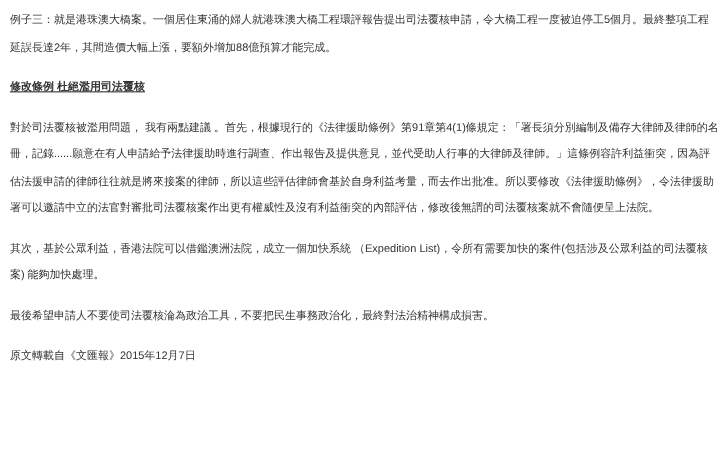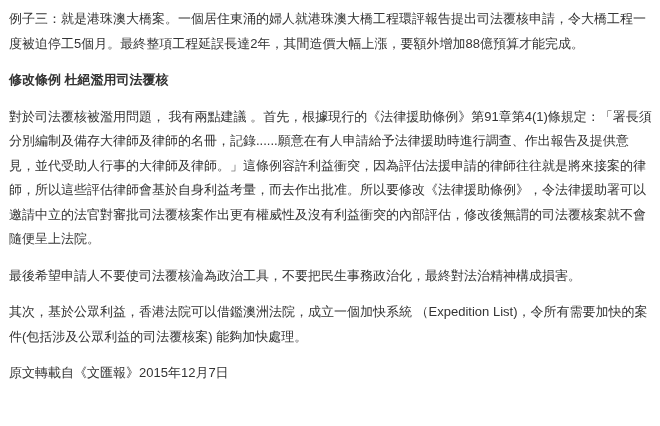--- a/index.html
+++ b/index.html
@@ -16,44 +16,45 @@
     -webkit-font-smoothing: antialiased;
   }
   .article {
     box-sizing: border-box;
     width: 660px;
     padding: 7px 6px 0 9px;
   }
   .article p,
   .article h3 {
     margin: 0 0 12px 0;
-    font-size: 13px;
+    font-size: 10px;
     line-height: 24.5px;
     letter-spacing: 0;
     text-align: left;
     word-break: break-all;
     overflow-wrap: anywhere;
   }
   .article h3 {
     font-weight: bold;
     color: #333333;
+    text-decoration: underline;
   }
   .article p.source {
     margin-top: 6px;
     margin-bottom: 0;
   }
 </style>
 </head>
 <body>
 
 <div class="article">
   <p>例子三：就是港珠澳大橋案。一個居住東涌的婦人就港珠澳大橋工程環評報告提出司法覆核申請，令大橋工程一度被迫停工5個月。最終整項工程延誤長達2年，其間造價大幅上漲，要額外增加88億預算才能完成。</p>
 
   <h3>修改條例 杜絕濫用司法覆核</h3>
 
   <p>對於司法覆核被濫用問題， 我有兩點建議 。首先，根據現行的《法律援助條例》第91章第4(1)條規定：「署長須分別編制及備存大律師及律師的名冊，記錄......願意在有人申請給予法律援助時進行調查、作出報告及提供意見，並代受助人行事的大律師及律師。」這條例容許利益衝突，因為評估法援申請的律師往往就是將來接案的律師，所以這些評估律師會基於自身利益考量，而去作出批准。所以要修改《法律援助條例》，令法律援助署可以邀請中立的法官對審批司法覆核案作出更有權威性及沒有利益衝突的內部評估，修改後無謂的司法覆核案就不會隨便呈上法院。</p>
 
+  <p>其次，基於公眾利益，香港法院可以借鑑澳洲法院，成立一個加快系統 （Expedition List)，令所有需要加快的案件(包括涉及公眾利益的司法覆核案) 能夠加快處理。</p>
+
   <p>最後希望申請人不要使司法覆核淪為政治工具，不要把民生事務政治化，最終對法治精神構成損害。</p>
-
-  <p>其次，基於公眾利益，香港法院可以借鑑澳洲法院，成立一個加快系統 （Expedition List)，令所有需要加快的案件(包括涉及公眾利益的司法覆核案) 能夠加快處理。</p>
 
   <p class="source">原文轉載自《文匯報》2015年12月7日</p>
 </div>
 
 </body></html>

